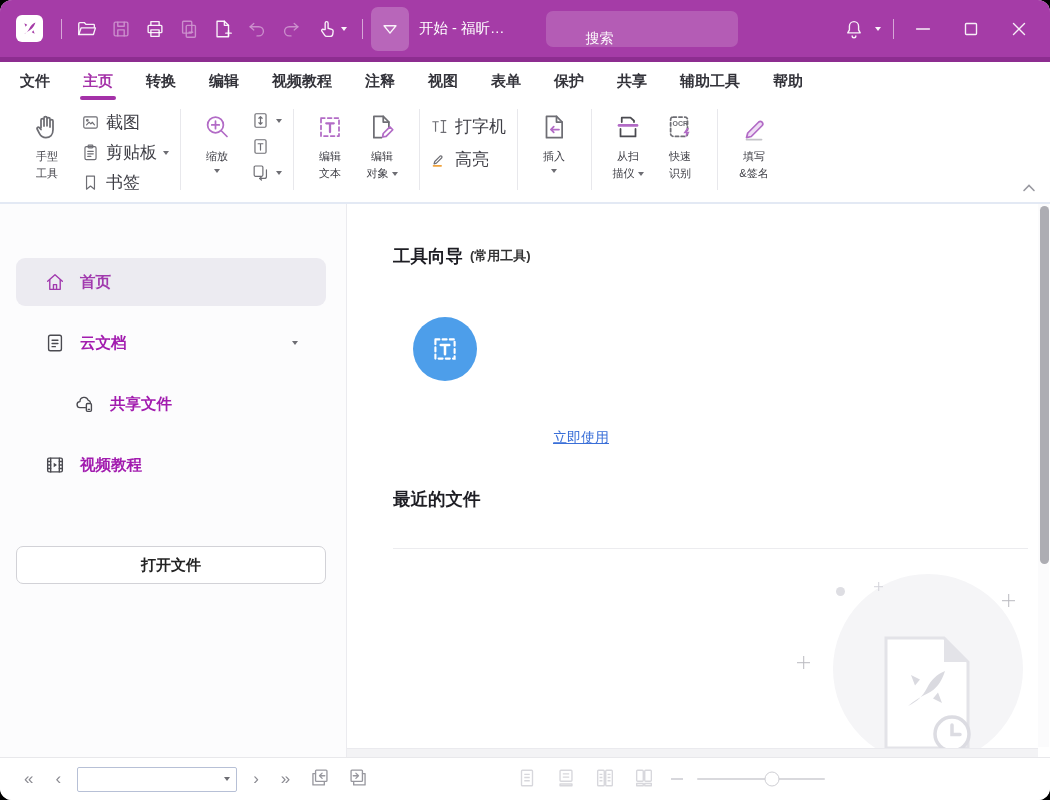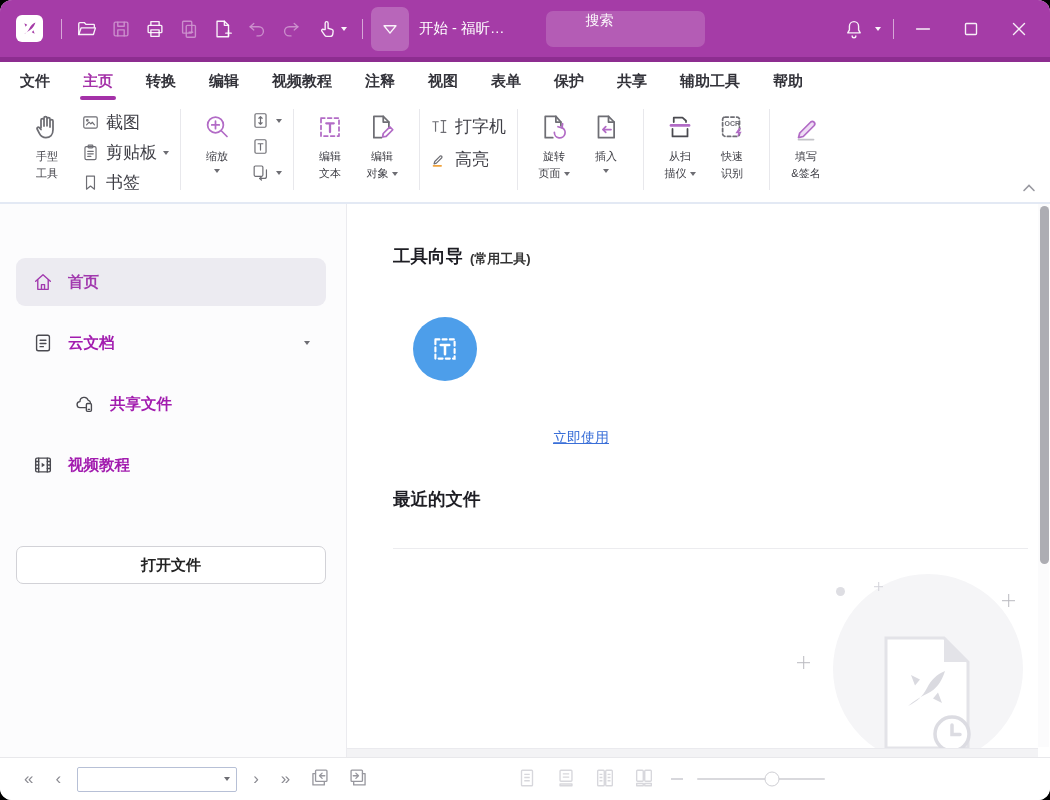--- a/index.html
+++ b/index.html
@@ -15,21 +15,21 @@
   .titlebar{height:62px;background:var(--accent);border-bottom:5px solid var(--accent-dark);display:flex;align-items:center;padding:0 14px 0 16px;flex:0 0 auto}
   .tb-icon{width:34px;height:34px;display:flex;align-items:center;justify-content:center;border-radius:6px;background:transparent;border:none;padding:0;cursor:default}
   .tb-icon svg{width:22px;height:22px;stroke:rgba(255,255,255,.92);fill:none;stroke-width:1.5;stroke-linecap:round;stroke-linejoin:round}
   .tb-icon.dim svg{opacity:.45}
   .logo-box{width:27px;height:27px;background:#fff;border-radius:6px;display:flex;align-items:center;justify-content:center;margin-right:10px}
   .tb-sep{width:1px;height:20px;background:rgba(255,255,255,.55);margin:0 8px}
   .caret{width:0;height:0;border-left:3.5px solid transparent;border-right:3.5px solid transparent;border-top:4.5px solid #6d6d73;display:inline-block}
   .caret.light{border-top-color:rgba(255,255,255,.95)}
   .ribbon-toggle{background:rgba(255,255,255,.22);border-radius:7px;width:38px;height:44px}
   .tb-title{color:#fff;font-size:14.5px;margin:0 14px 0 10px;white-space:nowrap}
-  .tb-search{display:flex;align-items:flex-start;background:rgba(255,255,255,.17);border-radius:7px;height:36px;width:159px;padding:0 28px;margin-left:28px}
+  .tb-search{display:flex;align-items:flex-end;background:rgba(255,255,255,.17);border-radius:7px;height:36px;width:192px;padding:0 28px;margin-left:28px}
   .tb-search svg{width:17px;height:17px;stroke:rgba(255,255,255,.95);fill:none;stroke-width:1.6}
   .tb-search input{background:transparent;border:none;outline:none;color:#fff;font-size:14px;width:130px;margin-left:9px}
   .tb-search input::placeholder{color:rgba(255,255,255,.95)}
   .tb-right{display:flex;align-items:center;margin-left:auto;gap:4px}
 
   
   .tabbar{height:38px;display:flex;align-items:center;padding-left:20px;gap:0;flex:0 0 auto;background:#fff}
   .tab{font-size:15px;font-weight:700;color:#33333a;padding:8px 0;margin-right:33px;position:relative;cursor:default;white-space:nowrap}
   .tab.active{color:var(--tab-active)}
   .tab.active::after{content:"";position:absolute;left:-3px;right:-3px;bottom:-1px;height:3.5px;border-radius:2px;background:var(--tab-active)}
@@ -48,32 +48,32 @@
   .rcol{display:flex;flex-direction:column;justify-content:flex-start;gap:7px;padding-top:4px;margin-left:8px}
   .rb-small{display:flex;align-items:center;gap:6px;border:none;background:none;padding:0;cursor:default}
   .rb-small svg{width:19px;height:19px;stroke:var(--gray-icon);fill:none;stroke-width:1.5;stroke-linecap:round;stroke-linejoin:round}
   .rb-small .lbl{font-size:17px;white-space:nowrap}
   .ribbon-collapse{position:absolute;right:14px;bottom:6px;border:none;background:none;padding:0}
   .ribbon-collapse svg{width:14px;height:10px;stroke:#9a9aa1;fill:none;stroke-width:1.6;stroke-linecap:round}
 
   
   .content{flex:1;display:flex;min-height:0;background:#fff}
   .sidebar{width:347px;flex:0 0 auto;border-right:1px solid #EBEBEF;padding:54px 20px 0 16px;background:#FCFCFD}
-  .side-item{display:flex;align-items:center;gap:14px;height:48px;padding:0 16px;border-radius:9px;margin-bottom:13px;cursor:default}
+  .side-item{display:flex;align-items:center;gap:14px;height:48px;padding:0 28px;border-radius:9px;margin-bottom:13px;cursor:default}
   .side-item svg{width:22px;height:22px;stroke:#4a4a50;fill:none;stroke-width:1.5;stroke-linecap:round;stroke-linejoin:round;flex:0 0 auto}
   .side-item .s-lbl{font-size:15.5px;font-weight:700;color:#a21caf}
   .side-item.active{background:#ECEBF1}
   .side-item.active svg{stroke:#A139AE}
   .side-item.active .s-lbl{color:#A139AE}
   .side-item .caret{margin-left:auto}
   .side-item.indent{padding-left:58px}
   .open-file-btn{display:block;width:100%;height:38px;margin-top:57px;background:#fff;border:1px solid #D2D2D7;border-radius:7px;font-size:15px;font-weight:700;color:#222;cursor:default}
 
   .main{flex:1;position:relative;padding:40px 0 0 46px;overflow:hidden}
-  .wizard-head{display:flex;align-items:flex-end}
+  .wizard-head{display:flex;align-items:center}
   .wizard-title{font-size:17.5px;font-weight:700;color:#1e1e24}
   .wizard-sub{font-size:13px;font-weight:700;color:#333;margin-left:7px}
   .tool-card{display:flex;margin-top:49px;padding-left:20px;align-items:flex-start}
   .tool-badge{width:64px;height:64px;border-radius:50%;background:var(--card-blue);display:flex;align-items:center;justify-content:center;flex:0 0 auto}
   .tool-badge svg{width:32px;height:32px;stroke:#fff;fill:none;stroke-width:1.6;stroke-linecap:round}
   .tool-info{margin-left:76px;padding-top:3px}
   .tool-title{font-size:16px;font-weight:700;color:#1e1e24}
   .tool-desc{font-size:14px;color:#55555c;margin-top:15px}
   .tool-link{display:inline-block;margin:48px 0 0 160px;font-size:14px;color:var(--link-blue);text-decoration:underline;cursor:pointer}
   .recent-title{font-size:17.5px;font-weight:700;color:#1e1e24;margin-top:40px}
@@ -346,32 +346,20 @@
             </svg>
           <span class="lbl">高亮</span>
         </button>
       </div>
     </div>
 
     <div class="rgroup">
       <button class="rb-big">
         <span class="ric">
           <svg viewBox="0 0 24 24">
-              <path d="M5 3.5h8.5L17.5 8v3M5 3.5v17h6"></path>
-              <path d="M13.5 3.5V8h4"></path>
-              <path d="M18.3 12.5a4.3 4.3 0 1 1-6 3.8" stroke="#B26BC6"></path>
-              <path d="M18.9 9.4l-.5 3.3-3.2-.9" stroke="#B26BC6"></path>
-            </svg>
-        </span>
-        <span class="lblwrap"><span class="lbl">旋转
-页面</span><span class="caret"></span></span>
-      </button>
-      <button class="rb-big">
-        <span class="ric">
-          <svg viewBox="0 0 24 24">
               <path d="M6 3.5h8L18.5 8v12.5H6z"></path>
               <path d="M14 3.5V8h4.5"></path>
               <path d="M16 14h-6.5M9.5 14l2.3-2.3M9.5 14l2.3 2.3" stroke="#B26BC6"></path>
             </svg>
         </span>
         <span class="lblwrap"><span class="lbl">插入</span></span>
         <span class="caret caret-under"></span>
       </button>
     </div>
 

